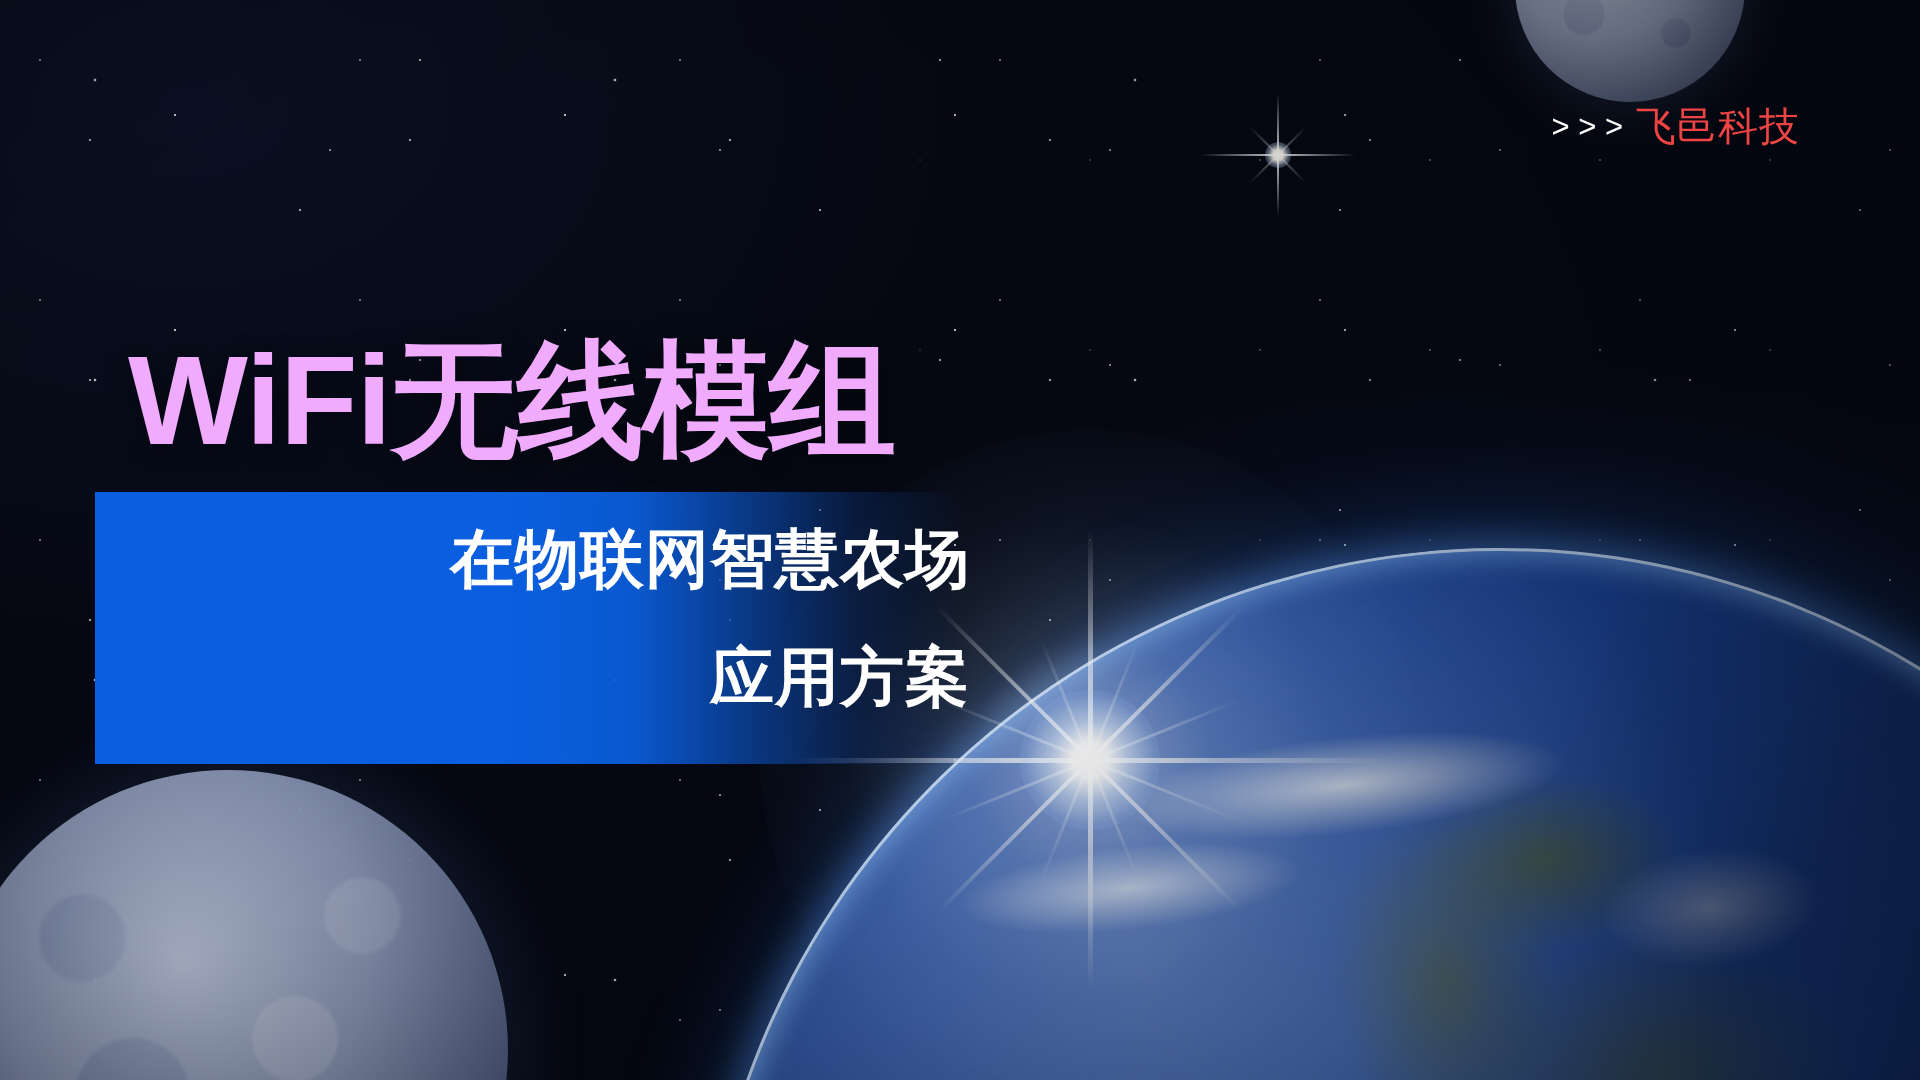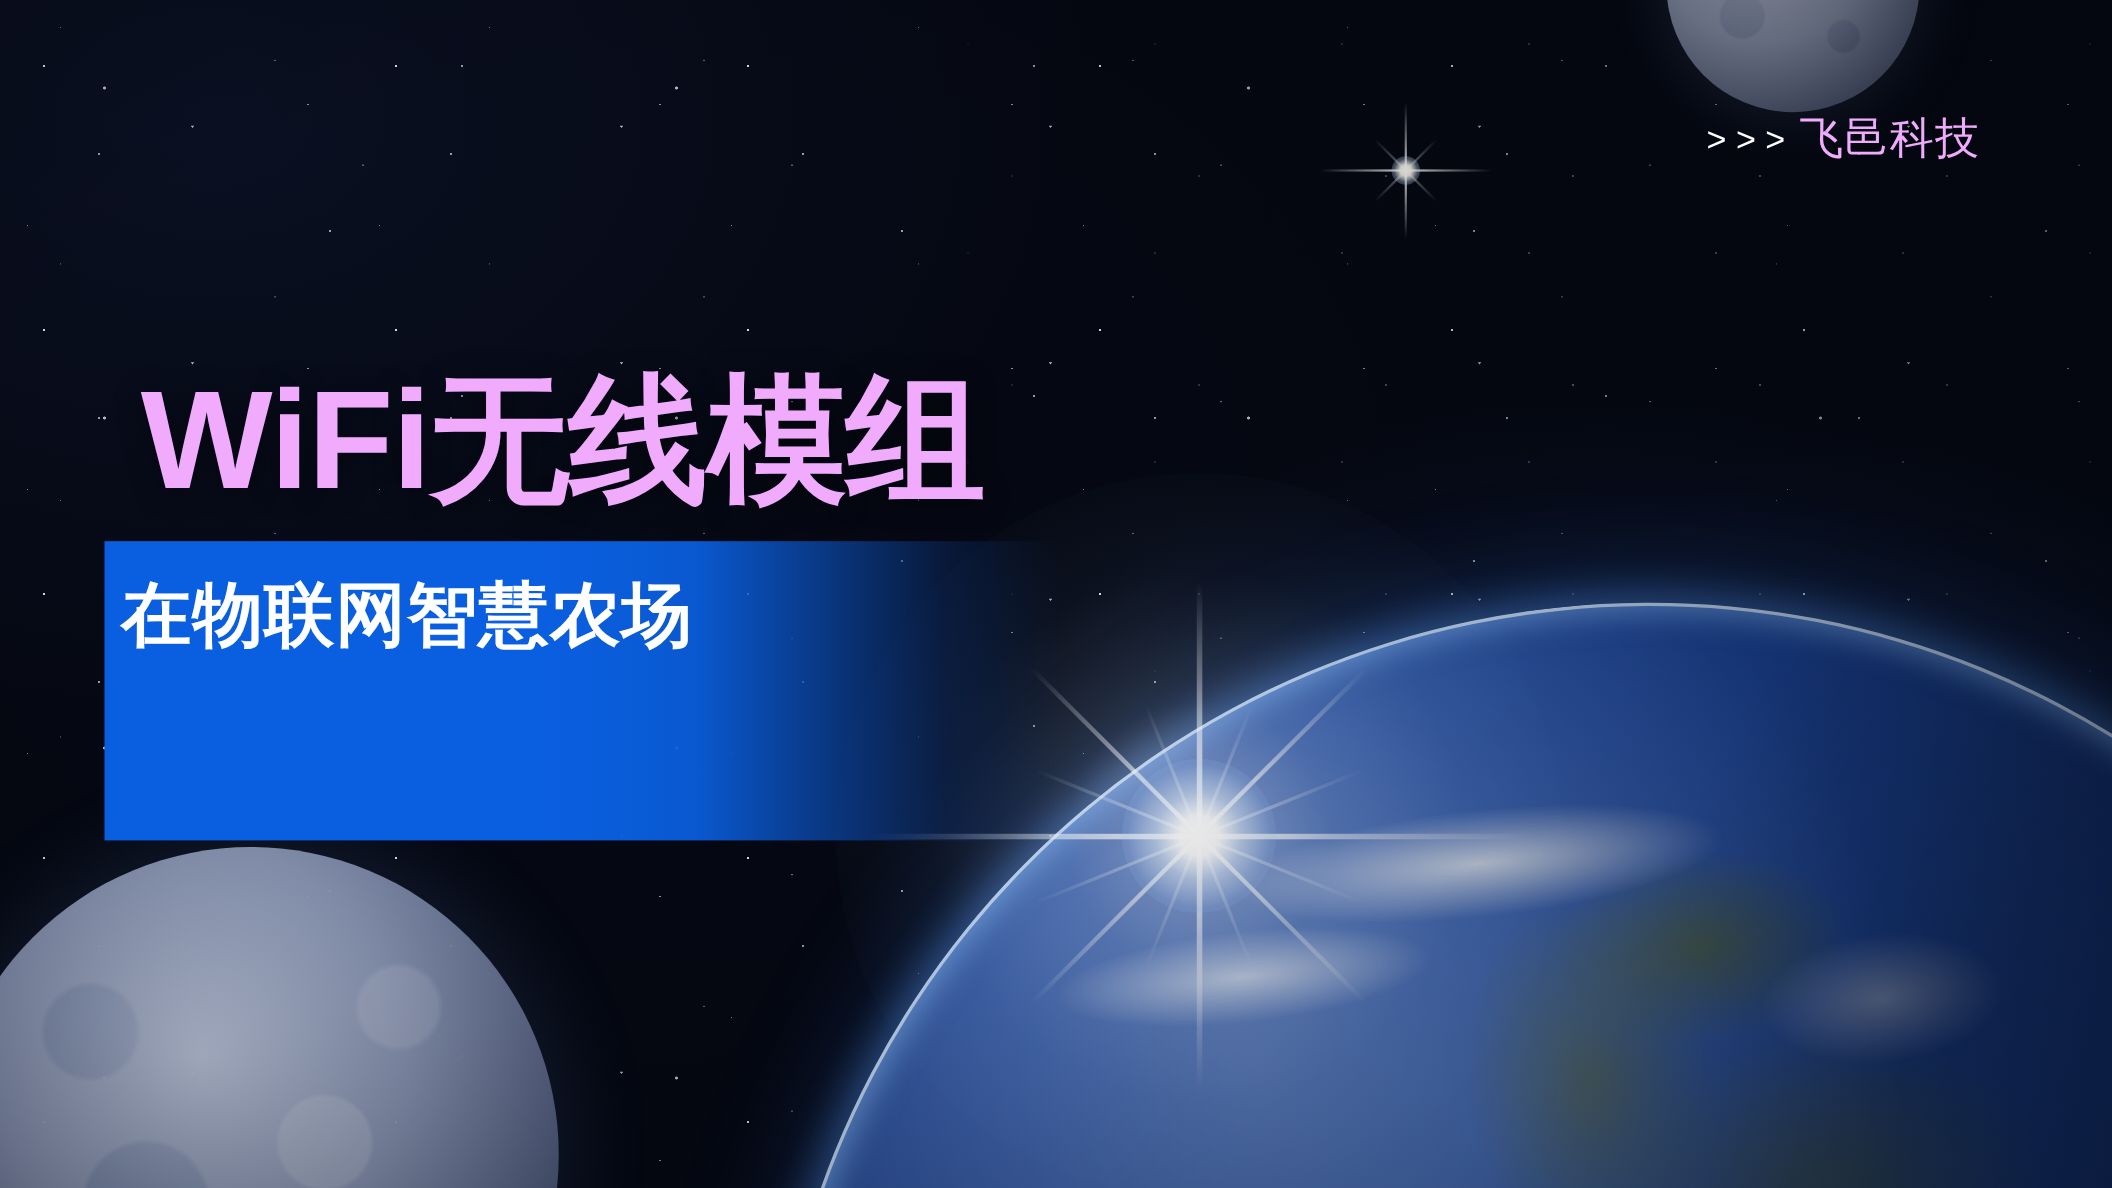--- a/index.html
+++ b/index.html
@@ -166,37 +166,37 @@
 
   
   .vignette{position:absolute;inset:0;pointer-events:none;
     background:radial-gradient(ellipse 1400px 1000px at 28% 42%, rgba(0,0,0,0) 35%, rgba(2,4,10,.42) 100%);}
 
   
   #logo{position:absolute;right:120px;top:106px;display:flex;align-items:center;
         color:#fff;white-space:nowrap;}
   #logo .chev{font-size:31px;font-weight:400;letter-spacing:0;line-height:1;
               color:#fff;padding-right:13px;font-family:"Liberation Sans",sans-serif;}
-  #logo .brand{font-size:40px;font-weight:400;letter-spacing:1px;line-height:1;color:#f0abfc;}
+  #logo .brand{font-size:40px;font-weight:400;letter-spacing:1px;line-height:1;color:#ef4444;}
 
   
   #headline{position:absolute;left:128px;top:336px;
     color:#f0abfc;font-size:127px;font-weight:700;line-height:1.02;
     letter-spacing:-1px;white-space:nowrap;
     text-shadow:0 2px 26px rgba(0,0,0,.45);}
 
   
   #banner{position:absolute;left:95px;top:492px;width:868px;height:272px;
     background:linear-gradient(90deg,
       #0a5fe0 0%, #0a5fe0 46%, rgba(10,95,224,.92) 62%,
       rgba(11,72,170,.72) 76%, rgba(12,48,112,.42) 88%, rgba(10,28,66,0) 100%);}
   #banner-text{position:absolute;left:110px;top:500px;width:860px;
     color:#fff;font-weight:700;font-size:64px;line-height:118px;letter-spacing:1px;
     white-space:nowrap;}
-  #banner-text .ln{display:block;}
+  #banner-text .ln{display:block;text-align:right;}
 </style>
 </head>
 <body>
 
 <div id="stage">
 
   <div class="space-base"></div>
   <div class="stars s1"></div>
   <div class="stars s2"></div>
   <div class="stars s3"></div>
@@ -242,15 +242,16 @@
   <div id="logo">
     <span class="chev">&gt; &gt; &gt;</span>
     <span class="brand">飞邑科技</span>
   </div>
 
   <div id="headline">WiFi无线模组</div>
 
   <div id="banner"></div>
   <div id="banner-text">
     <span class="ln">在物联网智慧农场</span>
+    <span class="ln">应用方案</span>
   </div>
 
 </div>
 
 </body></html>

